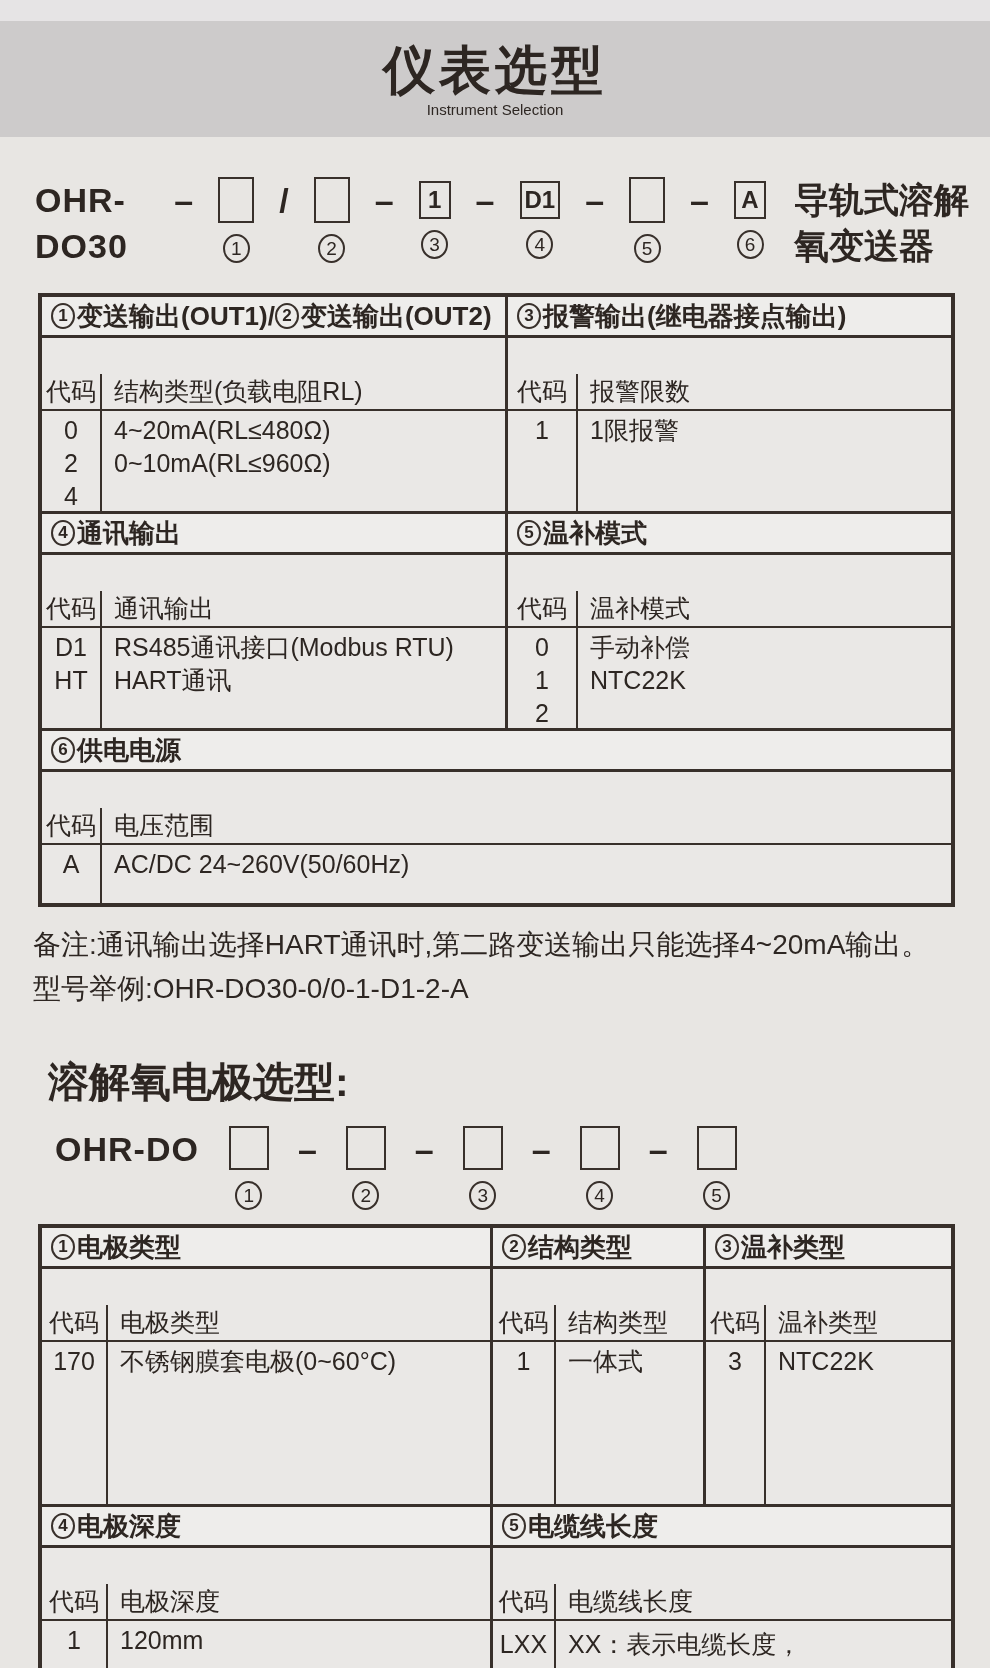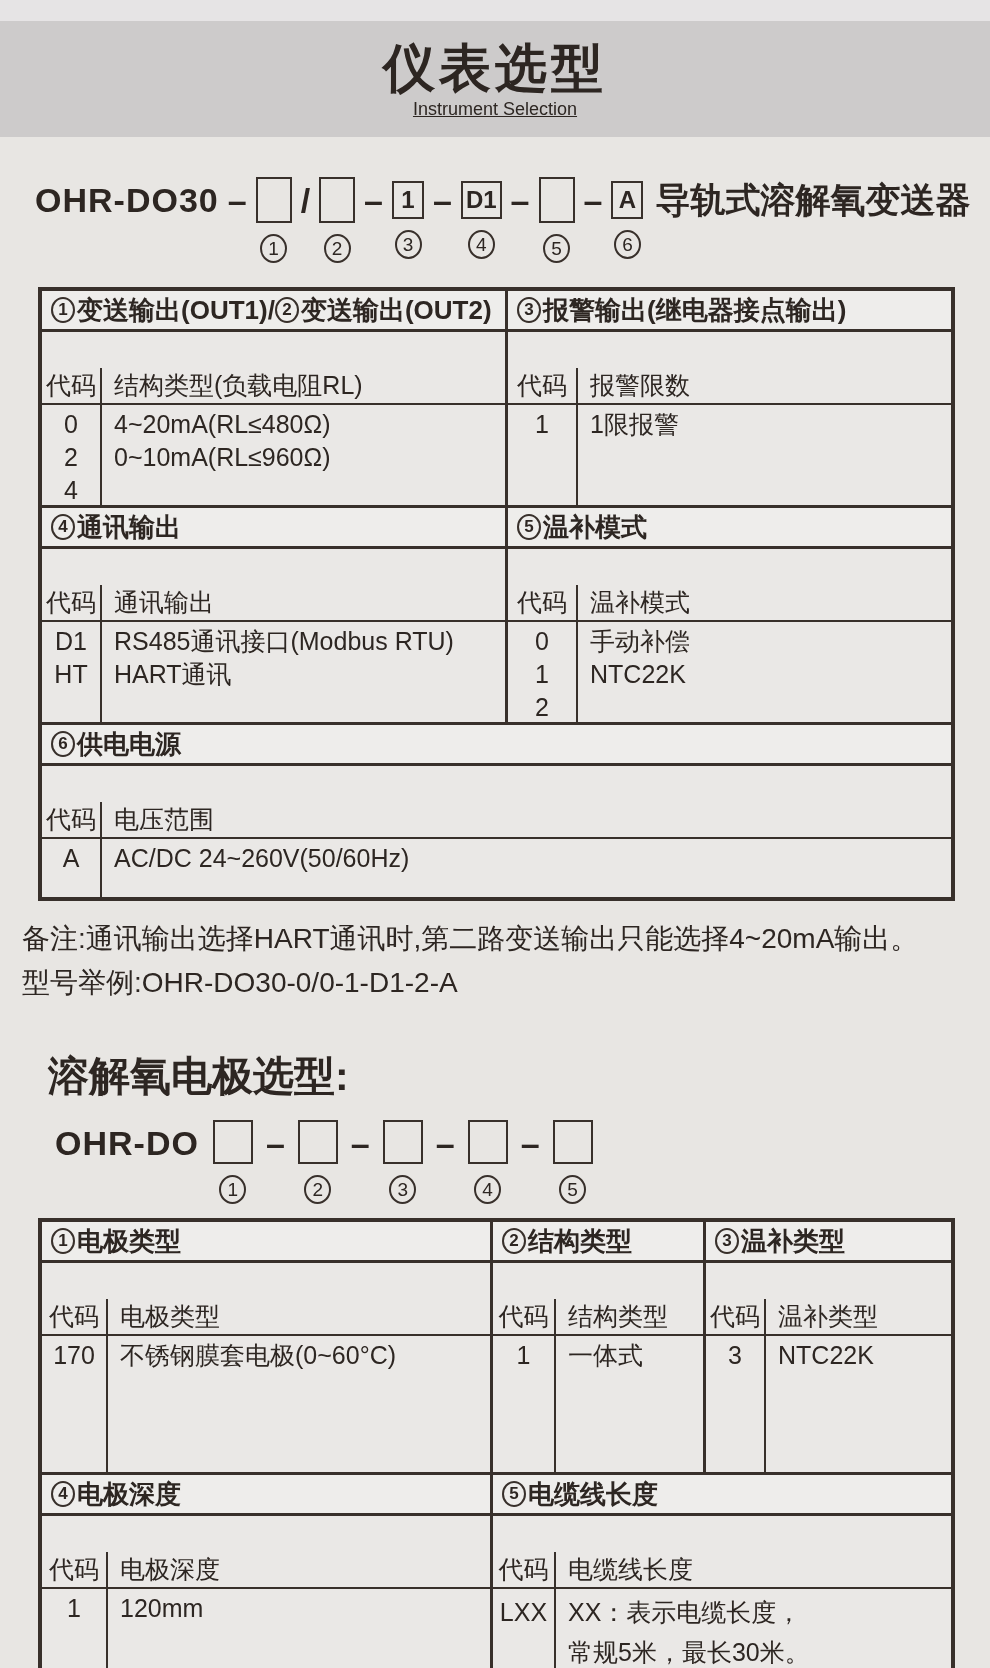--- a/index.html
+++ b/index.html
@@ -12,25 +12,25 @@
     --strip:#e6e4e5;
   }
   *{margin:0;padding:0;box-sizing:border-box;}
   body{width:990px;height:1668px;background:var(--page);
        font-family:"Liberation Sans","DejaVu Sans",sans-serif;color:var(--tx);}
   .page{width:990px;height:1668px;overflow:hidden;background:var(--page);}
   .top-strip{height:21px;background:var(--strip);}
   .banner{height:116px;background:var(--banner);display:flex;flex-direction:column;
           align-items:center;justify-content:center;}
   .banner-title{font-size:52px;font-weight:700;letter-spacing:4px;line-height:58px;}
-  .banner-subtitle{font-size:18px;font-weight:400;margin-top:2px;text-decoration:underline;}
+  .banner-subtitle{font-size:15px;font-weight:400;margin-top:2px;}
 
   
   .model-line{display:flex;align-items:flex-start;margin-left:35px;margin-top:40px;
-              font-weight:700;font-size:34px;}
+              font-weight:700;font-size:34px;gap:16px;}
   .m-prefix{line-height:46px;letter-spacing:1px;}
   .m-sep{line-height:46px;margin:0 9px;font-weight:700;}
   .m-seg{display:flex;flex-direction:column;align-items:center;}
   .m-box{border:2px solid var(--bd);display:flex;align-items:center;justify-content:center;
          font-size:24px;font-weight:600;background:transparent;}
   .m-box.tall{width:36px;height:46px;}
   .m-box.filled{min-width:32px;height:38px;margin-top:4px;padding:0 3px;}
   .m-num{margin-top:11px;width:27px;height:29px;border:2px solid var(--bd);border-radius:50%;
          display:flex;align-items:center;justify-content:center;font-size:19px;font-weight:400;}
   .m-suffix{line-height:46px;margin-left:12px;font-size:35px;}
@@ -53,29 +53,29 @@
         width:24px;height:26px;border:2px solid var(--bd);border-radius:50%;
         font-size:17px;font-weight:600;margin-right:2px;flex:none;}
   .col-hdr{height:37px;display:flex;border-bottom:2px solid var(--bd);font-size:25px;margin-top:36px;}
   .code-h{border-right:2px solid var(--bd);display:flex;align-items:center;justify-content:center;flex:none;}
   .val-h{flex:1;display:flex;align-items:center;padding-left:12px;}
   .data{display:flex;font-size:25px;}
   .code-col{border-right:2px solid var(--bd);text-align:center;padding-top:3px;flex:none;}
   .val-col{flex:1;padding-left:12px;padding-top:3px;}
   .code-col div,.val-col div{line-height:33px;}
   .w60{width:60px;} .w70{width:70px;} .w66{width:66px;} .w63{width:63px;}
-  .h100{height:100px;} .h58{height:58px;} .h130{height:136px;} .h228{height:228px;}
+  .h100{height:100px;} .h58{height:58px;} .h130{height:162px;} .h228{height:228px;}
   .pre{white-space:pre-line;line-height:40px !important;}
 
   .sec3{border-left:3px solid var(--bd);}
   .sec3.firstsec{border-left:none;}
   .secw1{width:448px;} .secw2{width:213px;} .secw3{flex:1;}
 
   
-  .notes{margin-left:22px;margin-top:16px;font-size:28px;line-height:44px;}
+  .notes{margin-left:33px;margin-top:16px;font-size:28px;line-height:44px;}
   .sub-heading{margin-left:48px;margin-top:44px;font-size:41px;font-weight:700;}
 </style>
 </head>
 <body>
 
 <div class="page">
   <div class="top-strip"></div>
 
   <div class="banner">
     <div class="banner-title">仪表选型</div>

